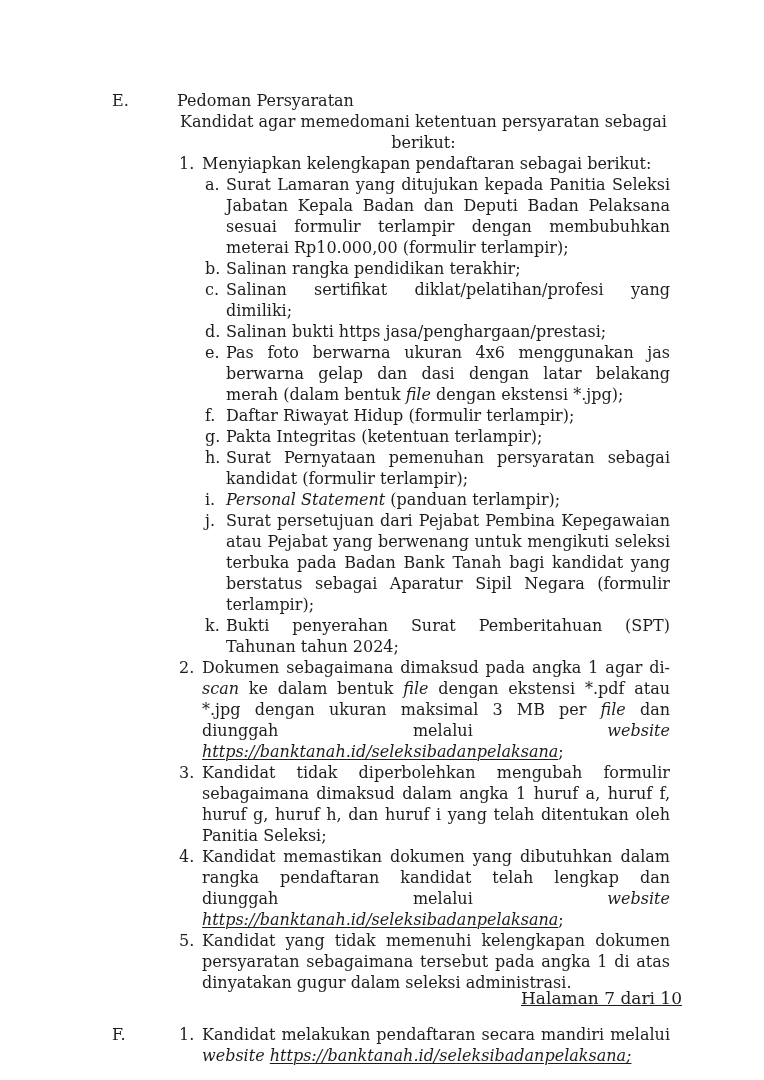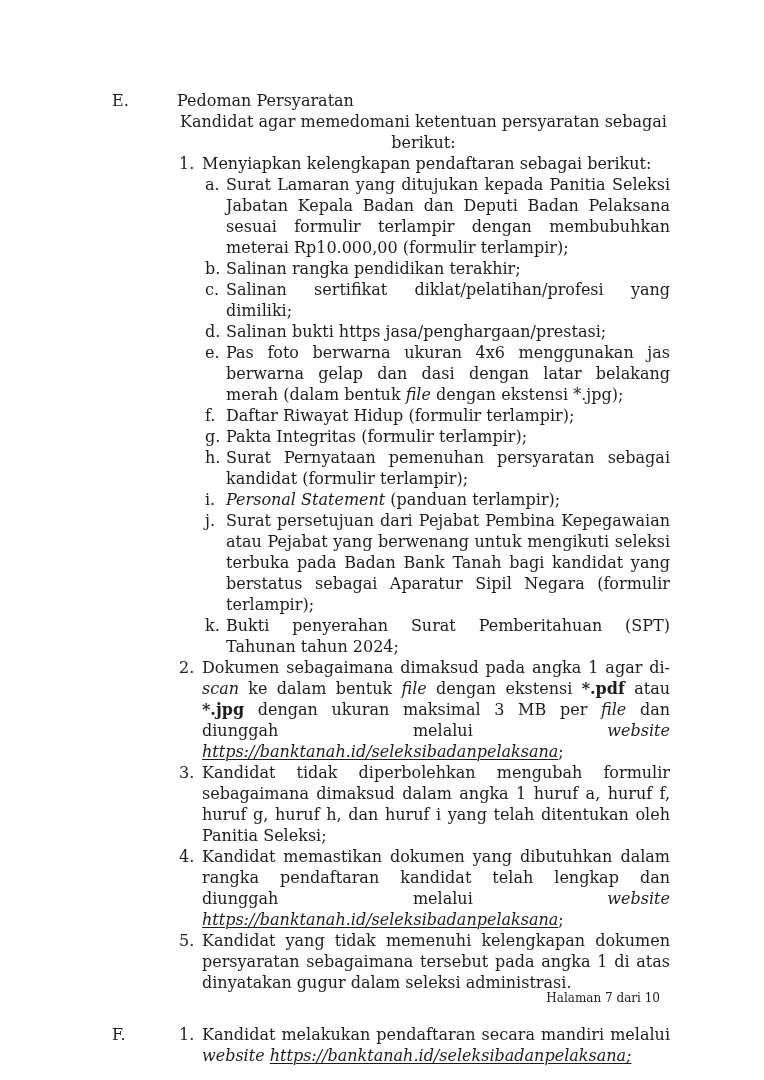--- a/index.html
+++ b/index.html
@@ -27,28 +27,29 @@
   .sec-title { text-align: left; }
   .sec-intro { text-align: center; }
   .item { display: flex; margin-left: 2px; }
   .num { flex: 0 0 23px; }
   .item-body { flex: 1; min-width: 0; }
   .subitem { display: flex; margin-left: 3px; }
   .subnum { flex: 0 0 21px; }
   .subtext { flex: 1; min-width: 0; }
   .jt { text-align: justify; text-justify: inter-word; }
   .it { font-style: italic; }
-  .bd { font-weight: bold; }
+  .bd { font-weight: normal; }
   .ul { text-decoration: underline; text-decoration-thickness: 1px; text-underline-offset: 2px; }
   .footer {
     position: absolute;
     top: 988px;
-    right: 104px;
-    font-size: 12px;
+    right: 82px;
+    font-size: 17px;
     color: #1d1d1d;
+    text-decoration: underline;
   }
 </style>
 </head>
 <body>
 
 <div class="page">
   <div class="content" id="doc-root">
       <div class="section">
         <div class="sec-label">E.</div>
         <div class="sec-body">
@@ -77,21 +78,21 @@
               <div class="subitem">
                 <div class="subnum">e.</div>
                 <div class="subtext jt"><span>Pas foto berwarna ukuran 4x6 menggunakan jas berwarna gelap dan dasi dengan latar belakang merah (dalam bentuk </span><span class="it">file</span><span> dengan ekstensi *.jpg);</span></div>
               </div>
               <div class="subitem">
                 <div class="subnum">f.</div>
                 <div class="subtext jt"><span>Daftar Riwayat Hidup (formulir terlampir);</span></div>
               </div>
               <div class="subitem">
                 <div class="subnum">g.</div>
-                <div class="subtext jt"><span>Pakta Integritas (formulir terlampir);</span></div>
+                <div class="subtext jt"><span>Pakta Integritas (ketentuan terlampir);</span></div>
               </div>
               <div class="subitem">
                 <div class="subnum">h.</div>
                 <div class="subtext jt"><span>Surat Pernyataan pemenuhan persyaratan sebagai kandidat (formulir terlampir);</span></div>
               </div>
               <div class="subitem">
                 <div class="subnum">i.</div>
                 <div class="subtext jt"><span class="it">Personal Statement</span><span> (panduan terlampir);</span></div>
               </div>
               <div class="subitem">

